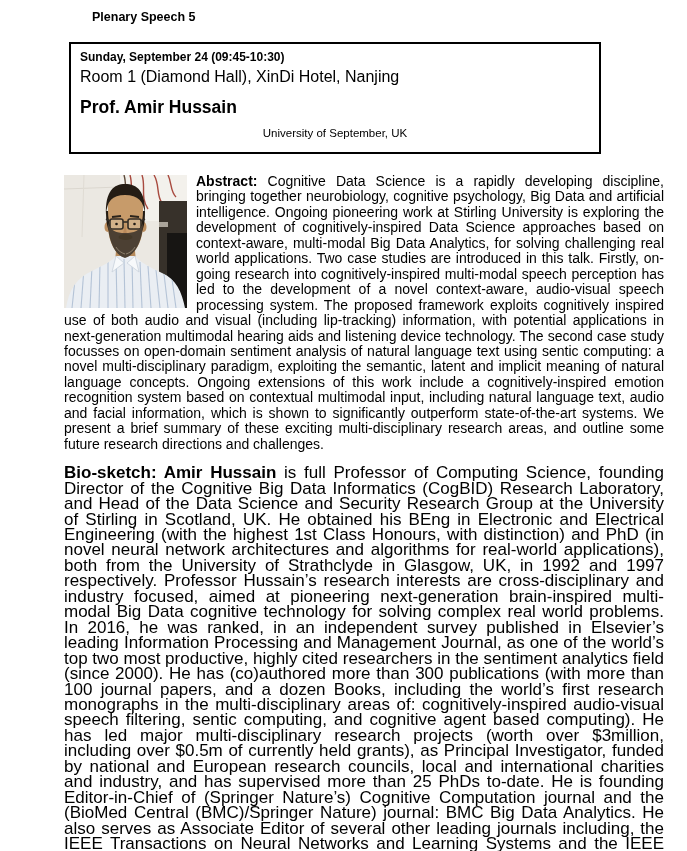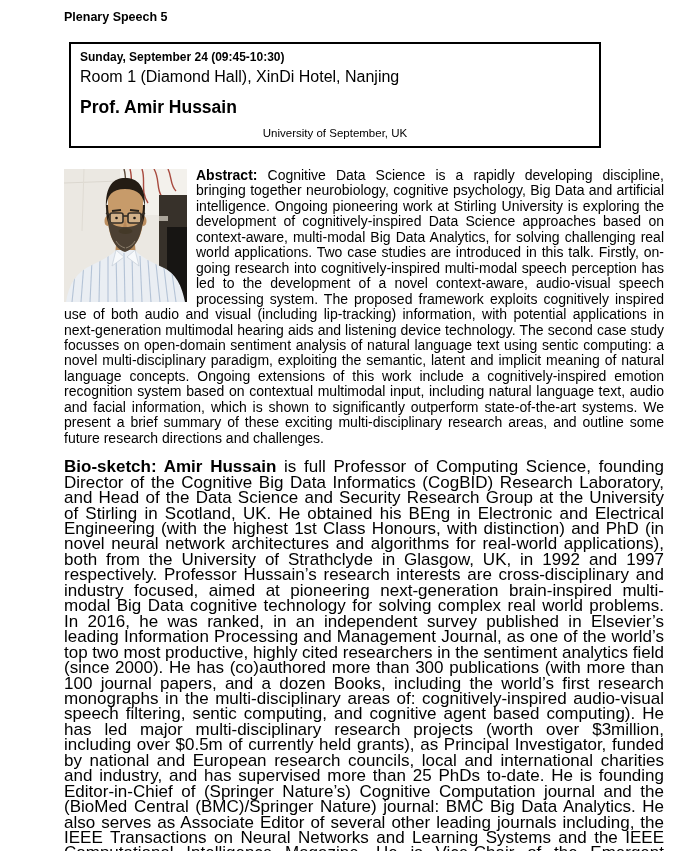--- a/index.html
+++ b/index.html
@@ -2,27 +2,27 @@
 <html><head>
 <meta charset="utf-8">
 <style>
   html,body { margin:0; padding:0; background:#fff; }
   .page {
     position:relative; width:687px; height:851px; background:#ffffff;
     font-family:"Liberation Sans","DejaVu Sans",sans-serif; color:#000;
     overflow:hidden;
   }
   .doc-heading {
-    margin:0; padding:9px 23px 0 64px;
+    margin:0; padding:9px 23px 0 92px;
     font-size:12.5px; font-weight:700; line-height:16px;
   }
   .session-box {
     margin:17px 86px 0 69px;
     border:2px solid #000;
-    padding:3px 9px 5px 9px;
+    padding:3px 9px 11px 9px;
   }
   .session-datetime { margin:0; font-size:12px; font-weight:700; line-height:20px; }
   .session-location { margin:0; font-size:16px; line-height:20px; }
   .talk-title { margin:2px 0 0 0; text-align:center; }
   .talk-title div { font-size:12px; font-weight:700; line-height:20px; }
   .speaker-name { margin:9px 0 0 0; font-size:17.5px; font-weight:700; line-height:22px; }
   .speaker-affiliation { margin:8px 0 0 0; font-size:11.5px; text-align:center; line-height:15px; }
 
   .abstract-section {
     margin:20px 23px 0 64px;

